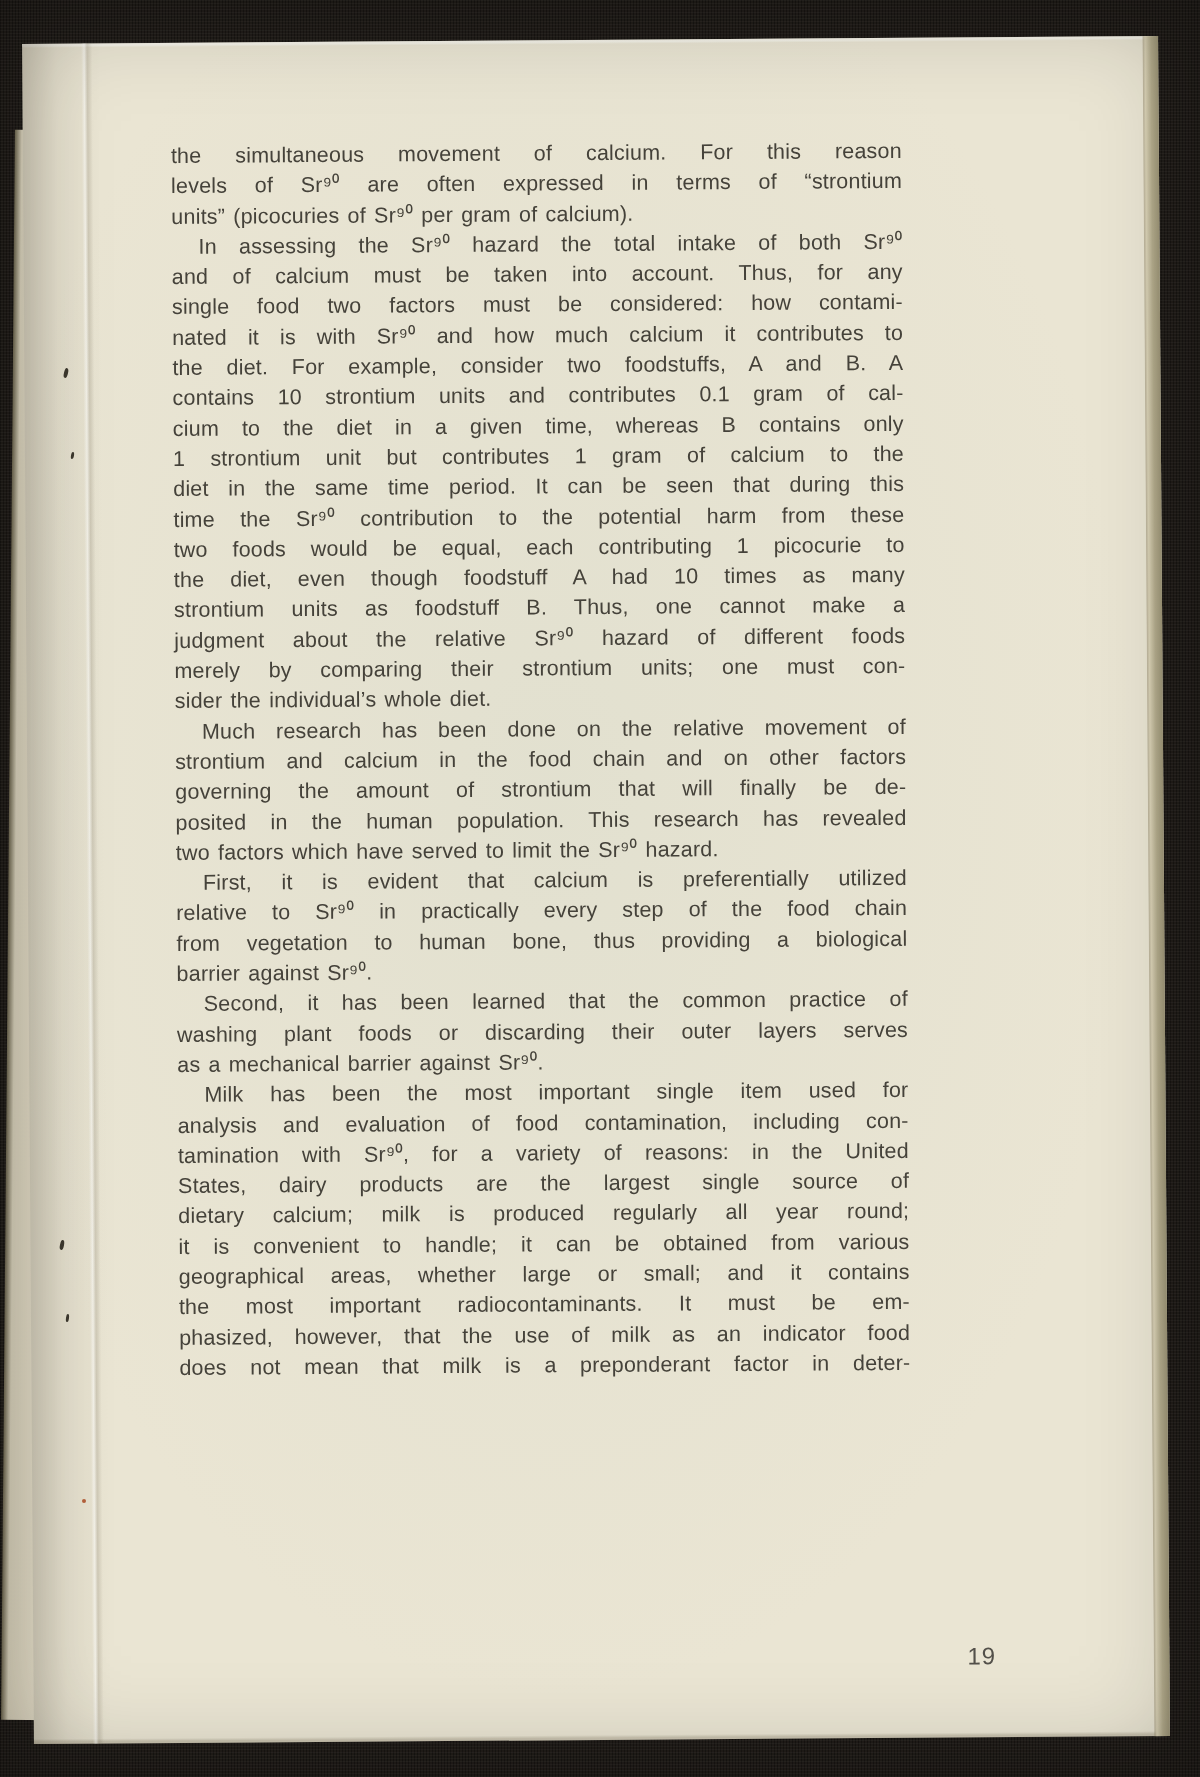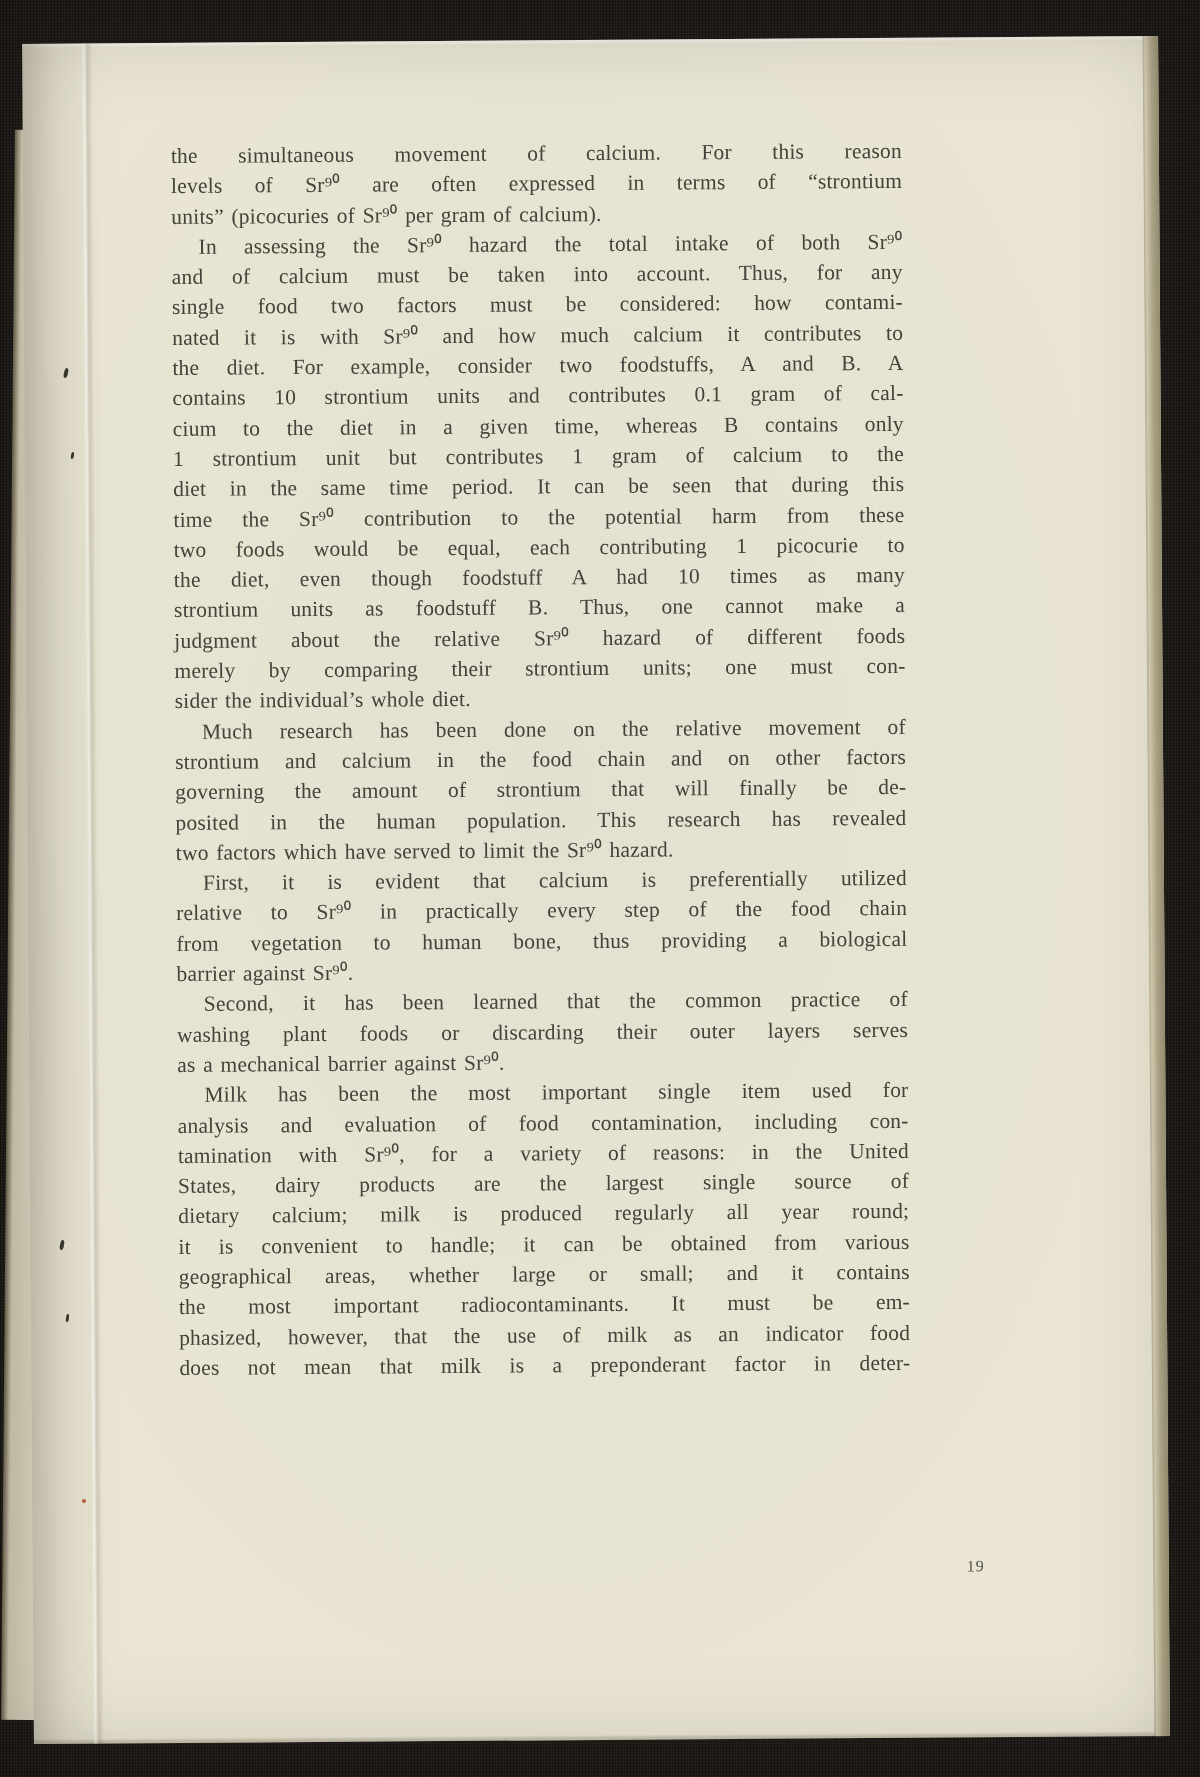--- a/index.html
+++ b/index.html
@@ -4,21 +4,21 @@
 <style>
   html,body{margin:0;padding:0;background:#15120f;}
   .photo{
     position:relative;
     width:1200px;height:1777px;
     overflow:hidden;
     background-color:var(--background_fabric,#211d19);
     background-image:
       repeating-linear-gradient(0deg, rgba(255,255,255,0.035) 0 1px, rgba(0,0,0,0) 1px 3px),
       repeating-linear-gradient(90deg, rgba(0,0,0,0.30) 0 1px, rgba(0,0,0,0) 1px 3px);
-    font-family:Liberation Serif, serif;
+    font-family:Liberation Sans, sans-serif;
   }
   .vignette{
     position:absolute;inset:0;pointer-events:none;z-index:5;
     box-shadow:inset 0 0 110px rgba(0,0,0,0.28);
   }
   
   .page-under{
     position:absolute;left:8px;top:130px;width:54px;height:1590px;
     background:linear-gradient(90deg,#6e6750 0,#d7d0ba 7px,#e3dcc8 100%);
     transform:rotate(0.5deg);
@@ -49,23 +49,23 @@
     color:var(--ink,#45423a);
     font-size:21.5px;
     line-height:30.3px;
     word-spacing:2px;
     letter-spacing:0.2px;
   }
   .line{ text-align:justify; text-align-last:justify; white-space:normal; }
   .line.endline{ text-align-last:left; }
   .line.indent{ text-indent:27px; }
   .page-number{
-    position:absolute;left:934px;top:1517px;
+    position:absolute;left:934px;top:1607px;
     color:var(--page_number_ink,#53504a);
-    font-size:16px;line-height:24px;letter-spacing:1px;
+    font-size:24px;line-height:24px;letter-spacing:1px;
   }
   
   .speck{position:absolute;z-index:4;background:#3c382e;border-radius:45% 55% 50% 50%;}
   .speck.s1{left:64px;top:368px;width:4px;height:10px;transform:rotate(14deg);}
   .speck.s2{left:71px;top:452px;width:3px;height:7px;transform:rotate(10deg);}
   .speck.s3{left:60px;top:1240px;width:4px;height:10px;transform:rotate(12deg);}
   .speck.s4{left:66px;top:1314px;width:3px;height:8px;transform:rotate(8deg);}
   .speck.s5{left:82px;top:1499px;width:4px;height:4px;background:#b4603a;border-radius:50%;}
 </style>
 </head>

